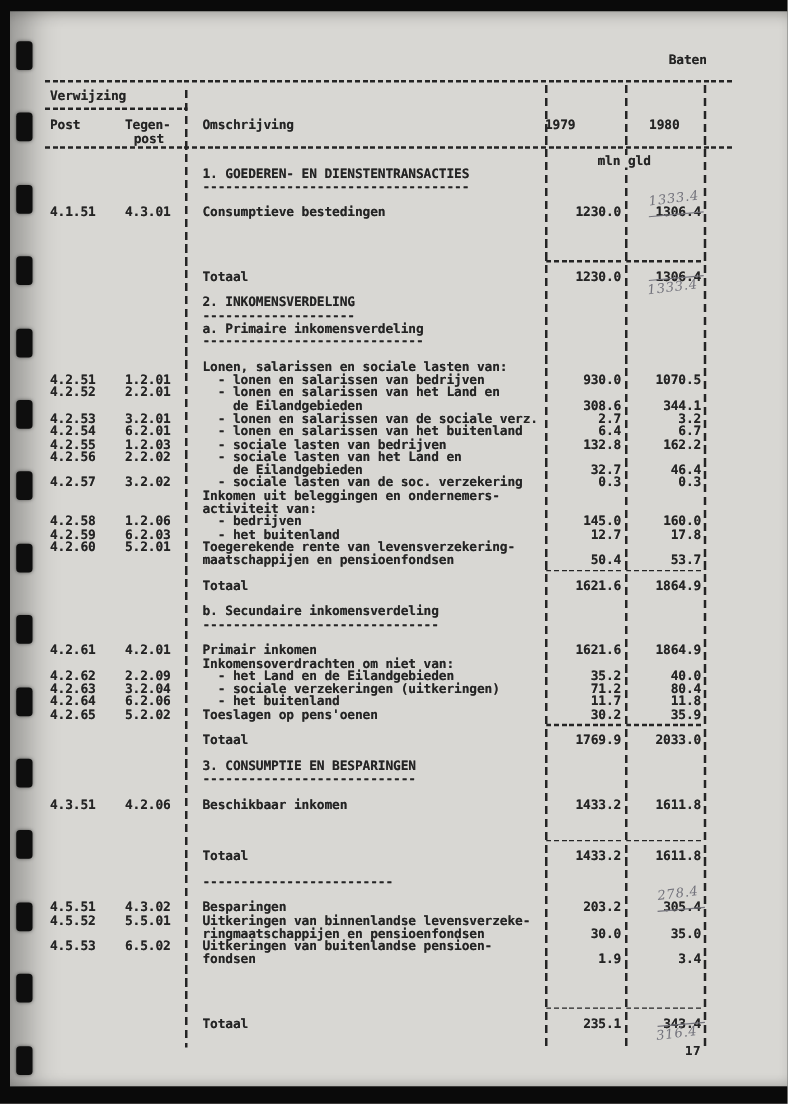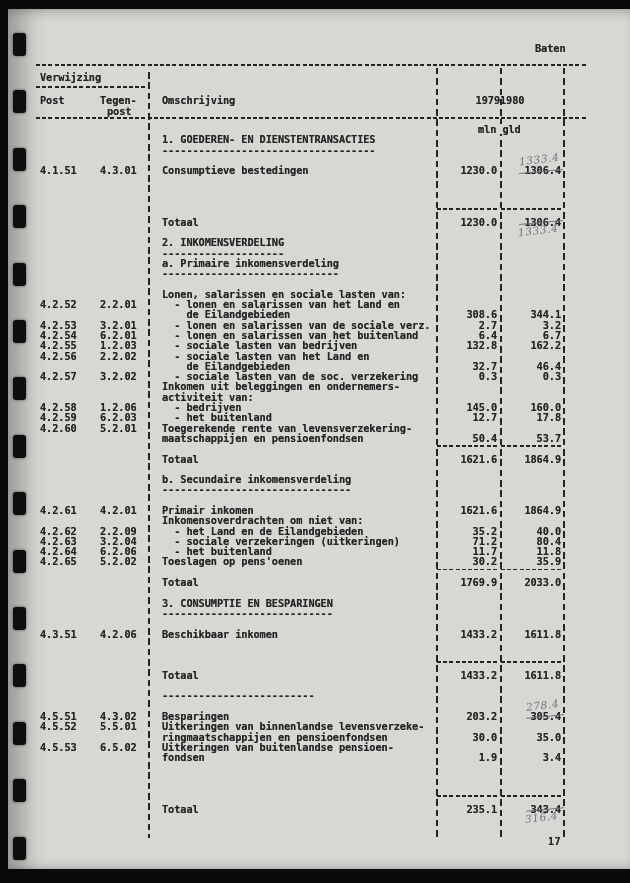--- a/index.html
+++ b/index.html
@@ -45,22 +45,22 @@
   .bB{left:406px;top:10px;height:770px}
   .bC{left:470px;top:10px;height:770px}
   .bD{left:533px;top:10px;height:770px}
 
   .hlabel{position:absolute;white-space:pre}
   .h-verw{left:10px;top:13px}
   .h-post{left:10px;top:36px}
   .h-tegen1{left:70px;top:36px}
   .h-tegen2{left:77px;top:47px}
   .h-omschr{left:132px;top:36px}
-  .h-y79{left:406px;top:36px;width:64px;text-align:right}
-  .h-y80{left:470px;top:36px;width:63px;text-align:left}
+  .h-y79{left:406px;top:36px;width:64px;text-align:left}
+  .h-y80{left:470px;top:36px;width:63px;text-align:center}
 
   .rows{position:absolute;left:0;top:66px;width:560px}
   .trow{position:relative;display:flex;height:10.3px;line-height:10.3px;white-space:pre}
   .cell{box-sizing:border-box;flex:none;overflow:visible}
   .c-post{width:60px;padding-left:10px}
   .c-tegen{width:58px;padding-left:10px}
   .c-desc{width:288px;padding-left:14px}
   .c-v79{width:64px;text-align:right;padding-right:3px}
   .c-v80{width:63px;text-align:right;padding-right:2px;position:relative}
 
@@ -140,20 +140,21 @@
         <div class="trow"><span class="cell c-post"></span><span class="cell c-tegen"></span><span class="cell c-desc"></span><span class="cell c-v79"></span><span class="cell c-v80"></span></div>
         <div class="trow"><i class="sg s0"></i><i class="sg s1"></i></div>
         <div class="trow"><span class="cell c-post"></span><span class="cell c-tegen"></span><span class="cell c-desc">Totaal</span><span class="cell c-v79">1230.0</span><span class="cell c-v80"><span class="val struck">1306.4</span><span class="hand below">1333.4</span></span></div>
         <div class="trow"><span class="cell c-post"></span><span class="cell c-tegen"></span><span class="cell c-desc"></span><span class="cell c-v79"></span><span class="cell c-v80"></span></div>
         <div class="trow"><span class="cell c-post"></span><span class="cell c-tegen"></span><span class="cell c-desc">2. INKOMENSVERDELING</span><span class="cell c-v79"></span><span class="cell c-v80"></span></div>
         <div class="trow"><span class="cell c-post"></span><span class="cell c-tegen"></span><span class="cell c-desc">--------------------</span><span class="cell c-v79"></span><span class="cell c-v80"></span></div>
         <div class="trow"><span class="cell c-post"></span><span class="cell c-tegen"></span><span class="cell c-desc">a. Primaire inkomensverdeling</span><span class="cell c-v79"></span><span class="cell c-v80"></span></div>
         <div class="trow"><span class="cell c-post"></span><span class="cell c-tegen"></span><span class="cell c-desc">-----------------------------</span><span class="cell c-v79"></span><span class="cell c-v80"></span></div>
         <div class="trow"><span class="cell c-post"></span><span class="cell c-tegen"></span><span class="cell c-desc"></span><span class="cell c-v79"></span><span class="cell c-v80"></span></div>
         <div class="trow"><span class="cell c-post"></span><span class="cell c-tegen"></span><span class="cell c-desc">Lonen, salarissen en sociale lasten van:</span><span class="cell c-v79"></span><span class="cell c-v80"></span></div>
+        <div class="trow"><span class="cell c-post">4.2.51</span><span class="cell c-tegen">1.2.01</span><span class="cell c-desc">  - lonen en salarissen van bedrijven</span><span class="cell c-v79">930.0</span><span class="cell c-v80"><span class="val">1070.5</span></span></div>
         <div class="trow"><span class="cell c-post">4.2.52</span><span class="cell c-tegen">2.2.01</span><span class="cell c-desc">  - lonen en salarissen van het Land en</span><span class="cell c-v79"></span><span class="cell c-v80"></span></div>
         <div class="trow"><span class="cell c-post"></span><span class="cell c-tegen"></span><span class="cell c-desc">    de Eilandgebieden</span><span class="cell c-v79">308.6</span><span class="cell c-v80"><span class="val">344.1</span></span></div>
         <div class="trow"><span class="cell c-post">4.2.53</span><span class="cell c-tegen">3.2.01</span><span class="cell c-desc">  - lonen en salarissen van de sociale verz.</span><span class="cell c-v79">2.7</span><span class="cell c-v80"><span class="val">3.2</span></span></div>
         <div class="trow"><span class="cell c-post">4.2.54</span><span class="cell c-tegen">6.2.01</span><span class="cell c-desc">  - lonen en salarissen van het buitenland</span><span class="cell c-v79">6.4</span><span class="cell c-v80"><span class="val">6.7</span></span></div>
         <div class="trow"><span class="cell c-post">4.2.55</span><span class="cell c-tegen">1.2.03</span><span class="cell c-desc">  - sociale lasten van bedrijven</span><span class="cell c-v79">132.8</span><span class="cell c-v80"><span class="val">162.2</span></span></div>
         <div class="trow"><span class="cell c-post">4.2.56</span><span class="cell c-tegen">2.2.02</span><span class="cell c-desc">  - sociale lasten van het Land en</span><span class="cell c-v79"></span><span class="cell c-v80"></span></div>
         <div class="trow"><span class="cell c-post"></span><span class="cell c-tegen"></span><span class="cell c-desc">    de Eilandgebieden</span><span class="cell c-v79">32.7</span><span class="cell c-v80"><span class="val">46.4</span></span></div>
         <div class="trow"><span class="cell c-post">4.2.57</span><span class="cell c-tegen">3.2.02</span><span class="cell c-desc">  - sociale lasten van de soc. verzekering</span><span class="cell c-v79">0.3</span><span class="cell c-v80"><span class="val">0.3</span></span></div>
         <div class="trow"><span class="cell c-post"></span><span class="cell c-tegen"></span><span class="cell c-desc">Inkomen uit beleggingen en ondernemers-</span><span class="cell c-v79"></span><span class="cell c-v80"></span></div>
         <div class="trow"><span class="cell c-post"></span><span class="cell c-tegen"></span><span class="cell c-desc">activiteit van:</span><span class="cell c-v79"></span><span class="cell c-v80"></span></div>

